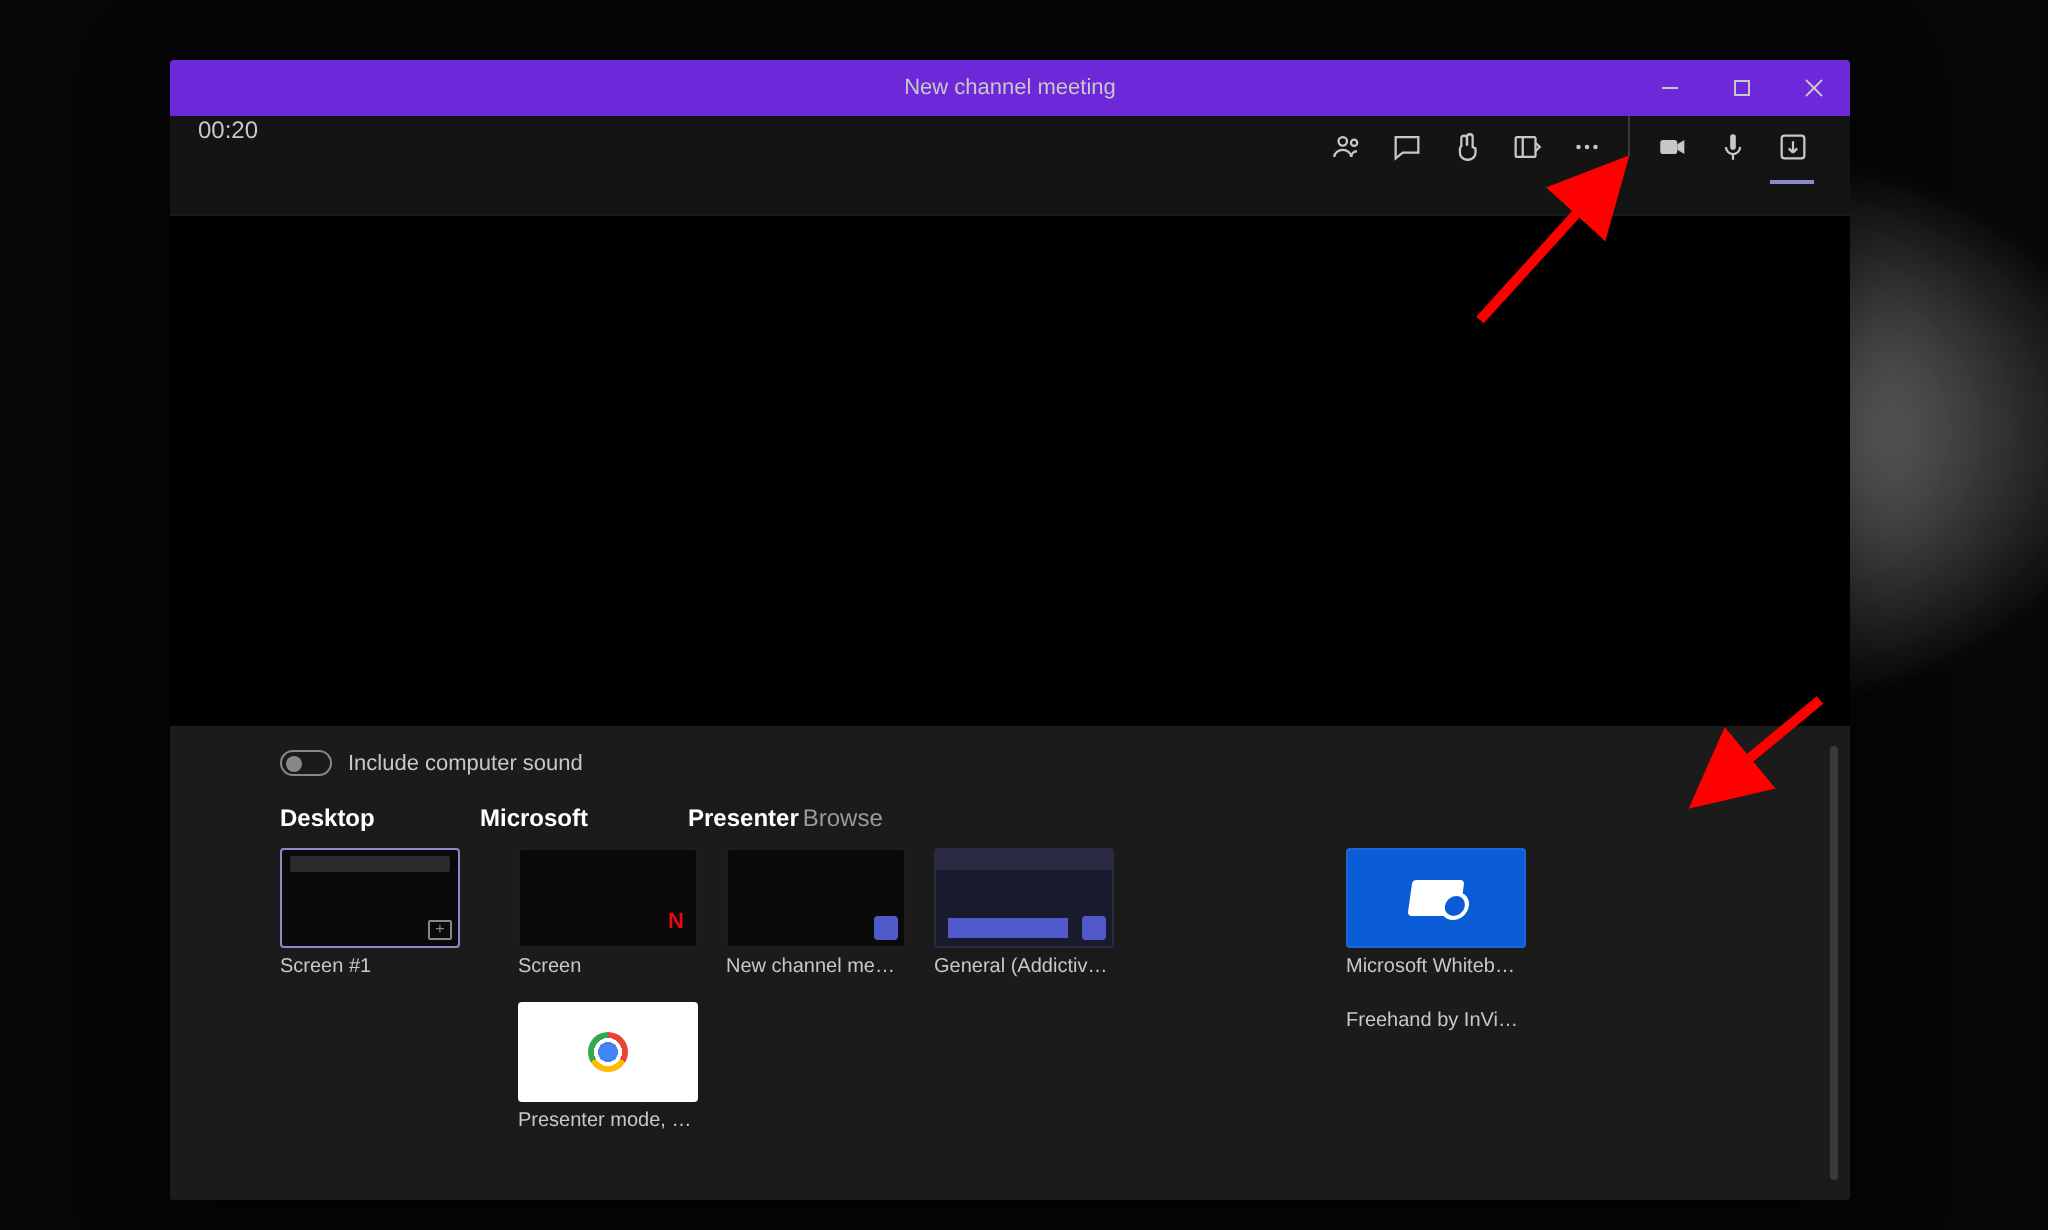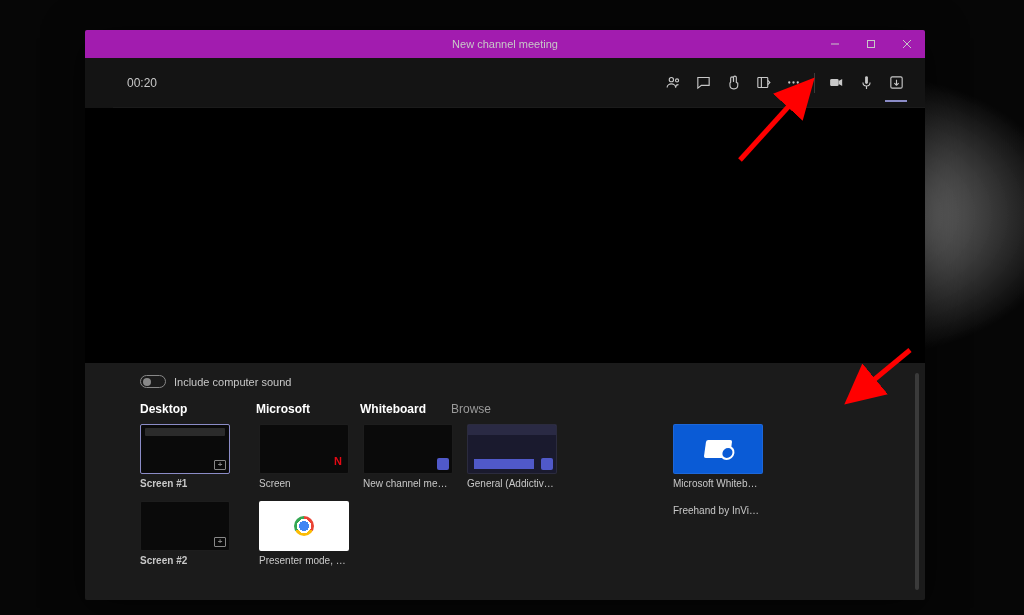--- a/index.html
+++ b/index.html
@@ -14,31 +14,31 @@
         #000;
       filter:contrast(1.1);
     }
     .app-window {
       position:absolute; left:85px; top:30px; width:840px; height:570px;
       background:#141414; border-radius:2px; overflow:hidden;
       box-shadow:0 8px 40px rgba(0,0,0,0.6);
     }
     
     .titlebar {
-      height:28px; background:#a21caf; display:flex; align-items:center;
+      height:28px; background:#6d28d9; display:flex; align-items:center;
       position:relative;
     }
     .titlebar-title { position:absolute; left:50%; transform:translateX(-50%); color:#c8c8c8; font-size:11px; }
     .win-controls { position:absolute; right:0; display:flex; }
     .win-btn { width:36px; height:28px; display:flex; align-items:center; justify-content:center; color:#c8c8c8; }
     .win-btn svg { width:10px; height:10px; }
     
     .toolbar {
-      height:50px; background:#141414; display:flex; align-items:center;
-      padding:0 14px; border-bottom:1px solid rgba(255,255,255,0.03);margin-left:28px;
+      height:50px; background:#141414; display:flex; align-items:flex-start;
+      padding:0 14px; border-bottom:1px solid rgba(255,255,255,0.03);
     }
     .timer { color:#c8c8c8; font-size:12px; }
     .spacer { flex:1; }
     .tb-icon { width:30px; height:30px; display:flex; align-items:center; justify-content:center; color:#c8c8c8; border-radius:3px; position:relative; }
     .tb-icon svg { width:17px; height:17px; }
     .tb-divider { width:1px; height:20px; background:#3a3a3a; margin:0 6px; }
     .share-underline::after{
       content:""; position:absolute; bottom:-4px; left:4px; right:4px; height:2px; background:#8b8cc7;
     }
     .leave-btn {
@@ -90,25 +90,25 @@
         radial-gradient(circle at 50% 50%, #4285f4 0 5px, #fff 5px 7px, transparent 7px),
         conic-gradient(#ea4335 0 120deg,#fbbc05 120deg 240deg,#34a853 240deg);
     }
     .thumb.msw { background:linear-gradient(135deg,#0a5bd6,#0a5bd6); display:flex; align-items:center; justify-content:center;}
     .msw-ico { width:26px; height:18px; background:#fff; transform:skewX(-8deg); position:relative; border-radius:2px;}
     .msw-ico::after{content:""; position:absolute; right:-4px; bottom:-2px; width:10px; height:10px; background:#0a5bd6; border:2px solid #fff; border-radius:50%;}
     .thumb.invision { background:#e6375a; display:flex; align-items:center; justify-content:center; color:#fff; font-style:italic; font-weight:700; font-size:14px; font-family:Georgia,serif;}
     .thumb.ppt { background:#2a2a2a; display:flex; align-items:center; justify-content:center;}
     .ppt-ico { width:14px; height:14px; background:#d35230; border-radius:2px; position:relative;}
     .ppt-ico::before{content:"P"; color:#fff; font-size:9px; font-weight:700; position:absolute; left:3px; top:0;}
-    .section-desktop { width:105px;font-weight:bold; }
+    .section-desktop { width:105px; }
     .section-window { flex:0 0 auto; }
     .section-wb { width:105px; }
     .section-ppt { width:105px; }
-    .browse-link { color:#9a9a9a; font-size:12px; font-weight:400; margin-left:25px;text-align:center; }
+    .browse-link { color:#9a9a9a; font-size:12px; font-weight:400; margin-left:2px;text-align:center; }
     
     .arrow { position:absolute; pointer-events:none; }
     .arrow svg { overflow:visible; }
     .arrow1 { left:730px; top:75px; width:90px; height:90px; }
     .arrow2 { left:840px; top:340px; width:80px; height:70px; }
   </style>
 </head>
 <body>
 
 <div class="desktop-bg"></div>
@@ -203,42 +203,36 @@
 
   <div class="share-tray">
     <div class="tray-scroll"></div>
 
     <div class="sound-row">
       <div class="toggle"></div>
       <div class="sound-label">Include computer sound</div>
     </div>
 
     <div class="headers">
-      <div style="width:116px">Desktop</div>
+      <div style="width:100px">Desktop</div>
       <div style="width:104px">Microsoft</div>
-      <div>Whiteboard</div>
+      <div>Presenter</div>
       <div class="browse-link">Browse</div>
     </div>
 
     <div class="cat-row">
 
       <div class="col section-desktop">
         <div class="grid">
           <div class="tile">
             <div class="thumb screen">
               <div style="position:absolute;left:4px;top:3px;right:4px;height:8px;background:#2b2b2b;border-radius:1px"></div>
               <div class="badge"></div>
             </div>
             <div class="tile-label">Screen #1</div>
-          </div>
-          <div class="tile">
-            <div class="thumb">
-              <div class="badge"></div>
-            </div>
-            <div class="tile-label">Screen #2</div>
           </div>
         </div>
       </div>
 
       <div class="col section-window">
         <div class="grid" style="width:400px">
           <div class="tile">
             <div class="thumb">
                 <span class="netflix-n">N</span>
               </div>

